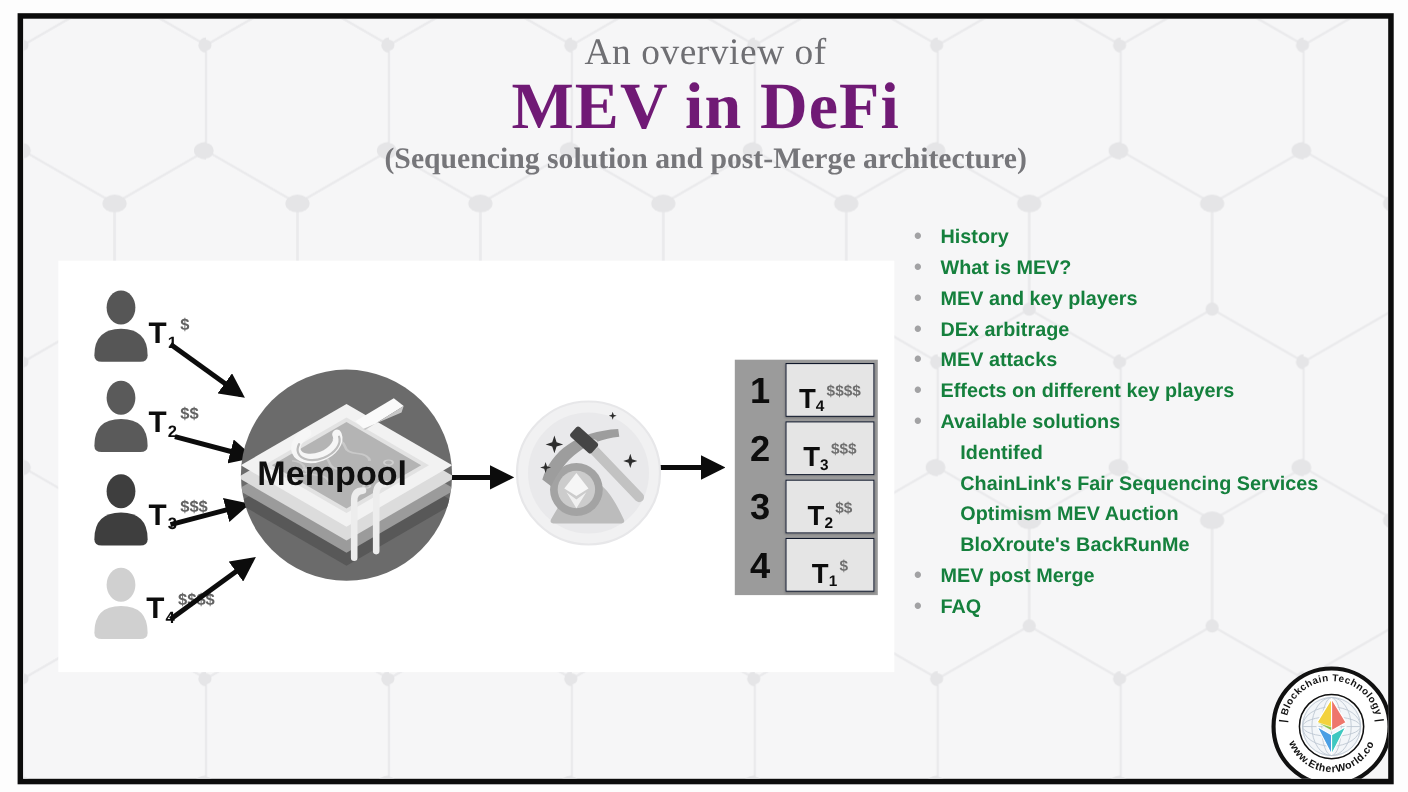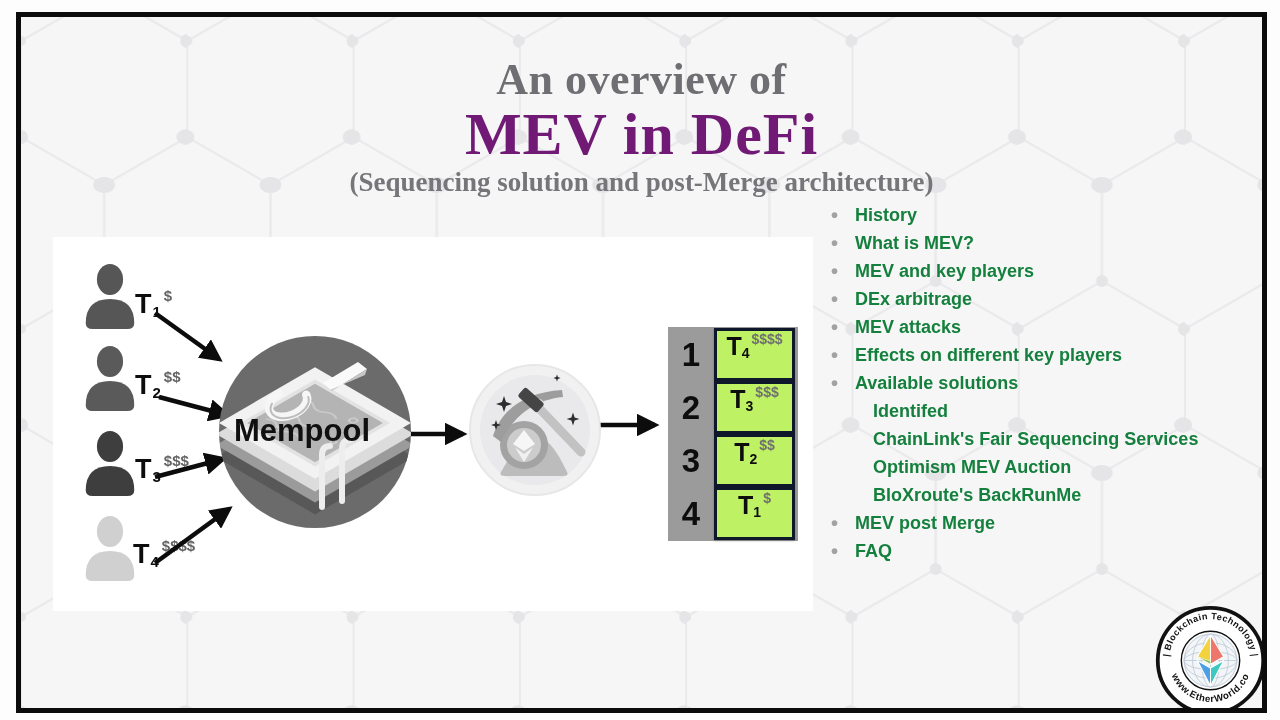--- a/index.html
+++ b/index.html
@@ -5,21 +5,21 @@
   html,body{margin:0;padding:0;background:#ffffff;}
   .canvas{position:relative;width:1280px;height:720px;background:#fdfdfd;overflow:hidden;
           font-family:"Liberation Sans",sans-serif;}
   .frame{position:absolute;left:16px;top:12px;width:1241px;height:691px;
          border:5px solid #0c0c0c;background:#f6f6f7;overflow:hidden;}
   .hexbg{position:absolute;left:0;top:0;width:100%;height:100%;}
 
   
   .header{position:absolute;left:0;top:12px;width:100%;text-align:center;
           font-family:"Liberation Serif",serif;color:#6f6f73;}
-  .overline{font-size:44px;font-weight:700;letter-spacing:.5px;margin-top:25px;}
+  .overline{font-size:34px;font-weight:400;letter-spacing:.5px;}
   .title{font-size:60px;font-weight:700;line-height:58px;letter-spacing:1px;color:#701a75;}
   .subtitle{font-size:27px;font-weight:700;color:#76767a;margin-top:4px;}
 
   
   .panel{position:absolute;left:32px;top:220px;width:760px;height:374px;background:#ffffff;}
 
   .person{position:absolute;width:62px;height:72px;}
   .t-label{position:absolute;font-weight:900;font-size:27px;color:#0d0d0d;white-space:nowrap;}
   .t-label sub{font-size:15px;font-weight:900;vertical-align:-4px;margin-left:1px;}
   .t-label sup{font-size:15px;font-weight:800;color:#636363;vertical-align:12px;margin-left:3px;}
@@ -27,22 +27,22 @@
   .arrows{position:absolute;left:0;top:0;width:760px;height:374px;}
 
   .mempool-svg{position:absolute;left:165px;top:98px;width:194px;height:194px;}
   .miner-svg{position:absolute;left:414px;top:125px;width:136px;height:136px;}
 
   
   .block{position:absolute;left:615px;top:90px;width:130px;height:214px;background:#9b9b9b;
          display:flex;flex-direction:column;justify-content:space-between;padding:4px 0;box-sizing:border-box;}
   .block .row{display:flex;align-items:center;height:47px;}
   .block .num{width:46px;text-align:center;font-size:33px;font-weight:900;color:#0d0d0d;}
-  .block .cell{flex:1;height:47px;margin-right:3px;background:#bef264;border:3px solid #0f172a;
-               box-shadow:0 1px 2px rgba(0,0,0,.25);display:flex;align-items:flex-start;justify-content:center;}
+  .block .cell{flex:1;height:47px;margin-right:3px;background:#e5e5e5;border:1px solid #0f172a;
+               box-shadow:0 1px 2px rgba(0,0,0,.25);display:flex;align-items:flex-end;justify-content:center;}
   .block .cell .t-cell{font-weight:900;font-size:25px;color:#0d0d0d;}
   .block .cell .t-cell sub{font-size:14px;font-weight:900;vertical-align:-3px;}
   .block .cell .t-cell sup{font-size:14px;font-weight:800;color:#6f6f6f;vertical-align:11px;margin-left:2px;}
 
   
   .toc{position:absolute;left:810px;top:184px;margin:0;padding:0;list-style:none;
        color:#15803d;font-size:18px;font-weight:700;}
   .toc li{position:relative;line-height:28px;white-space:nowrap;}
   .toc li.main{padding-left:24px;}
   .toc li.main::before{content:"\2022";position:absolute;left:0;top:0;font-size:20px;color:#a2a2a4;}

